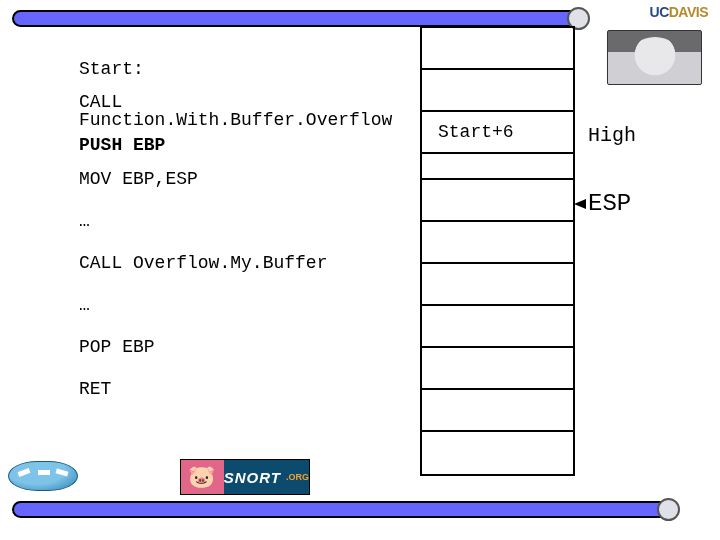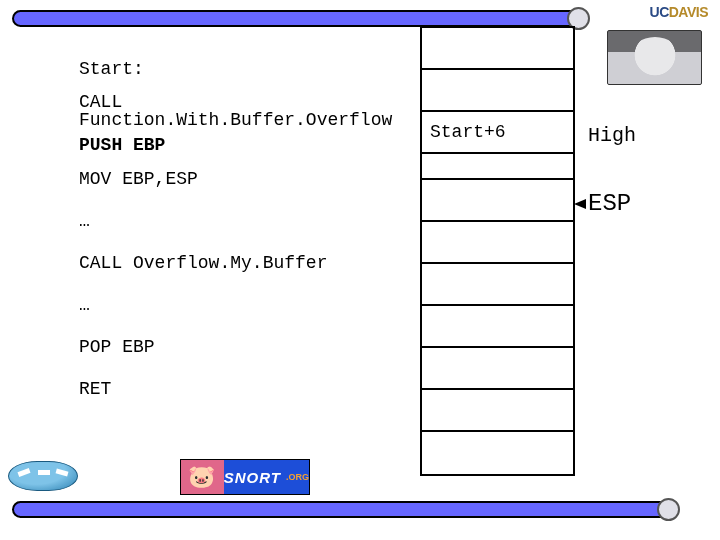--- a/index.html
+++ b/index.html
@@ -75,21 +75,21 @@
     width: 155px;
     border: 2px solid #000;
   }
   .cell {
     height: 42px;
     border-bottom: 2px solid #000;
     font-family: "Courier New", monospace;
     font-size: 18px;
     display: flex;
     align-items: center;
-    padding-left: 8px;
+    padding-left: 16px;
   }
   .cell:last-child { border-bottom: none; }
   .cell.thin { height: 26px; }
   .annot {
     position: absolute;
     left: 588px;
     width: 110px;
     font-size: 20px;
   }
   .annot-high { top: 124px; font-family: Liberation Mono, monospace; }
@@ -134,21 +134,21 @@
     align-items: center;
   }
   .snort .pig-bg {
     width: 46px; height: 100%;
     background: #e0678a;
     display: flex; align-items: center; justify-content: center;
     font-size: 22px;
   }
   .snort .snort-text {
     flex: 1; height: 100%;
-    background: #1d4ed8;
+    background: #0c4a6e;
     display: flex; align-items: center; justify-content: center;
   }
   .snort .snort-text .s1 {
     font: italic bold 15px Arial; color: #fff; letter-spacing: 1px;
   }
   .snort .snort-text .s2 {
     font: bold 9px Arial; color: #f5a030; margin-left: 5px;
   }
   .bottom-bar {
     position: absolute;

